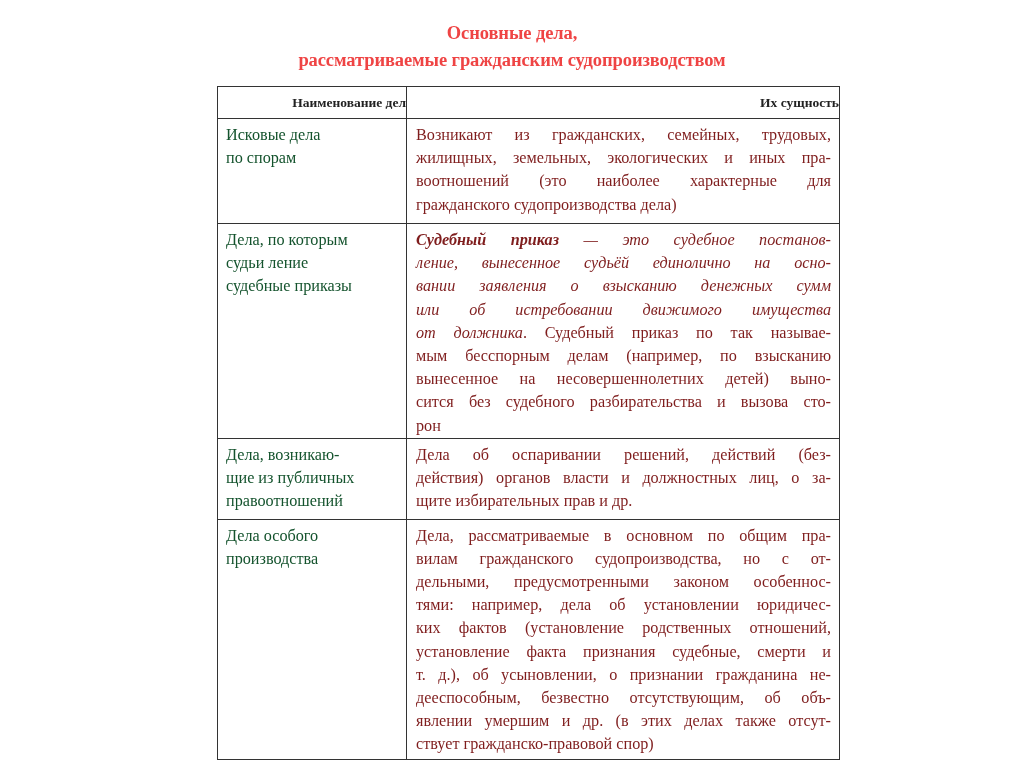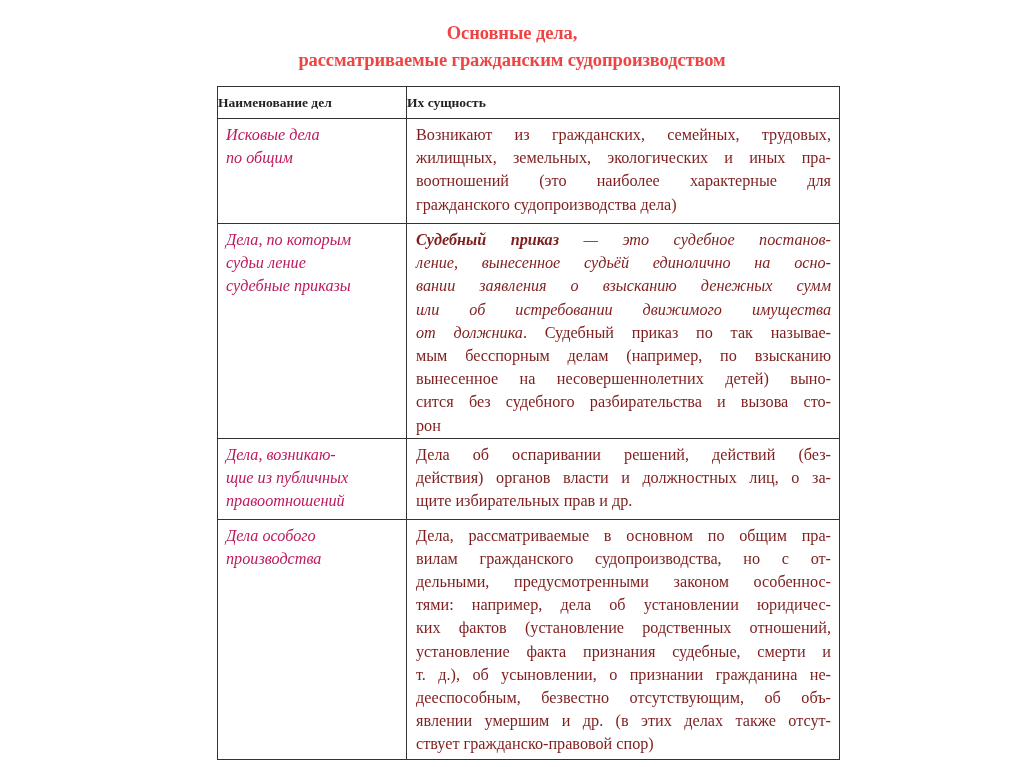--- a/index.html
+++ b/index.html
@@ -15,25 +15,25 @@
   .title.l2 { top: 50px; }
   table.main {
     position: absolute; left: 217px; top: 86px; width: 622px;
     border-collapse: collapse; table-layout: fixed;
   }
   table.main td, table.main th {
     border: 1.6px solid #333; vertical-align: top;
     font-size: 16.2px; line-height: 23.2px; padding: 0;
   }
   table.main th {
-    font-weight: bold; font-size: 13.5px; height: 31px; vertical-align: middle; text-align: left; color: #222;
+    font-weight: bold; font-size: 13.5px; height: 31px; vertical-align: middle; text-align: right; color: #222;
   }
   col.c1 { width: 189px; }
   col.c2 { width: 433px; }
-  .name { font-style: italic; padding: 5px 8px 0 8px !important; color: #be185d; }
+  .name { padding: 5px 8px 0 8px !important; color: #14532d; }
   .desc { padding: 5px 8px 0 9px !important; text-align: justify; color: #7f1d1d; }
   .desc .line { display: block; text-align: justify; text-align-last: justify; white-space: nowrap; height: 23.2px; }
   .desc .line.last { text-align-last: left; }
   .name .line { display: block; white-space: nowrap; height: 23.2px; }
   .b { font-weight: bold; font-style: italic; }
   .i { font-style: italic; }
   tr.r1 td { height: 99px; }
   tr.r2 td { height: 208px; }
   tr.r3 td { height: 75px; }
   tr.r4 td { height: 234px; margin-top: 40px; }
@@ -52,21 +52,21 @@
   <thead>
     <tr>
       <th>Наименование дел</th>
       <th>Их сущность</th>
     </tr>
   </thead>
   <tbody>
     <tr class="r1">
       <td class="name">
         <span class="line">Исковые дела</span>
-        <span class="line">по общим</span>
+        <span class="line">по спорам</span>
       </td>
       <td class="desc">
         <span class="line">Возникают из гражданских, семейных, трудовых,</span>
         <span class="line">жилищных, земельных, экологических и иных пра-</span>
         <span class="line">воотношений (это наиболее характерные для</span>
         <span class="line last">гражданского судопроизводства дела)</span>
       </td>
     </tr>
     <tr class="r2">
       <td class="name">

